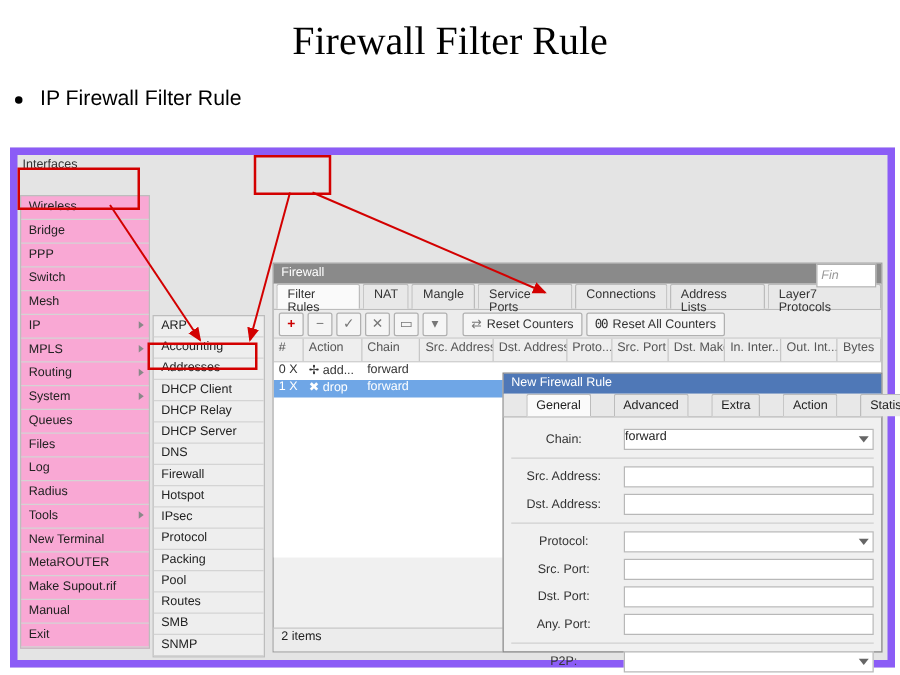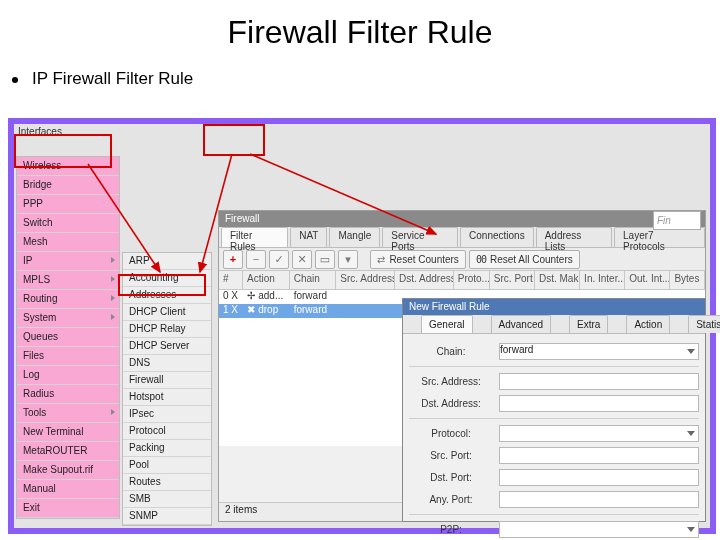--- a/index.html
+++ b/index.html
@@ -1,17 +1,17 @@
 <!DOCTYPE html>
 <html><head>
 <meta charset="utf-8">
 <style>
   html,body{margin:0;padding:0;font-family:Arial,Helvetica,sans-serif;background:#fff;width:720px;height:540px;overflow:hidden}
   .slide{position:relative;width:720px;height:540px}
-  .title{font-size:32px;font-weight:400;text-align:center;padding-top:14px;font-family:Liberation Sans, sans-serif}
+  .title{font-size:32px;font-weight:400;text-align:center;padding-top:14px;font-family:Liberation Serif, serif}
   .bullet{font-size:17px;padding:18px 0 0 12px}
   .bullet .dot{display:inline-block;width:6px;height:6px;background:#000;border-radius:50%;vertical-align:middle;margin-right:14px}
   .app{position:absolute;left:8px;right:4px;top:118px;bottom:6px;font-size:10px;color:#222;border:6px solid #8b5cf6;background:#e4e4e4}
   .menu-lbl{position:absolute;left:4px;top:2px;font-size:10px;color:#333}
   .menu{position:absolute;left:2px;top:32px;width:102px;background:#f9a8d4;border:1px solid #bdbdbd}
   .menu .mi{height:18px;line-height:18px;padding:0 6px;border-bottom:1px solid #d4d4d4;cursor:default;position:relative}
   .menu .tri{position:absolute;right:4px;top:5px;width:0;height:0;border-left:4px solid #888;border-top:3px solid transparent;border-bottom:3px solid transparent}
   .submenu{position:absolute;left:108px;top:128px;width:88px;background:#eee;border:1px solid #bdbdbd}
   .submenu .mi{height:16px;line-height:16px;padding:0 6px;border-bottom:1px solid #d4d4d4;cursor:default}
   .win{position:absolute;left:204px;top:86px;right:4px;bottom:6px;background:#f0f0f0;border:1px solid #9f9f9f}

